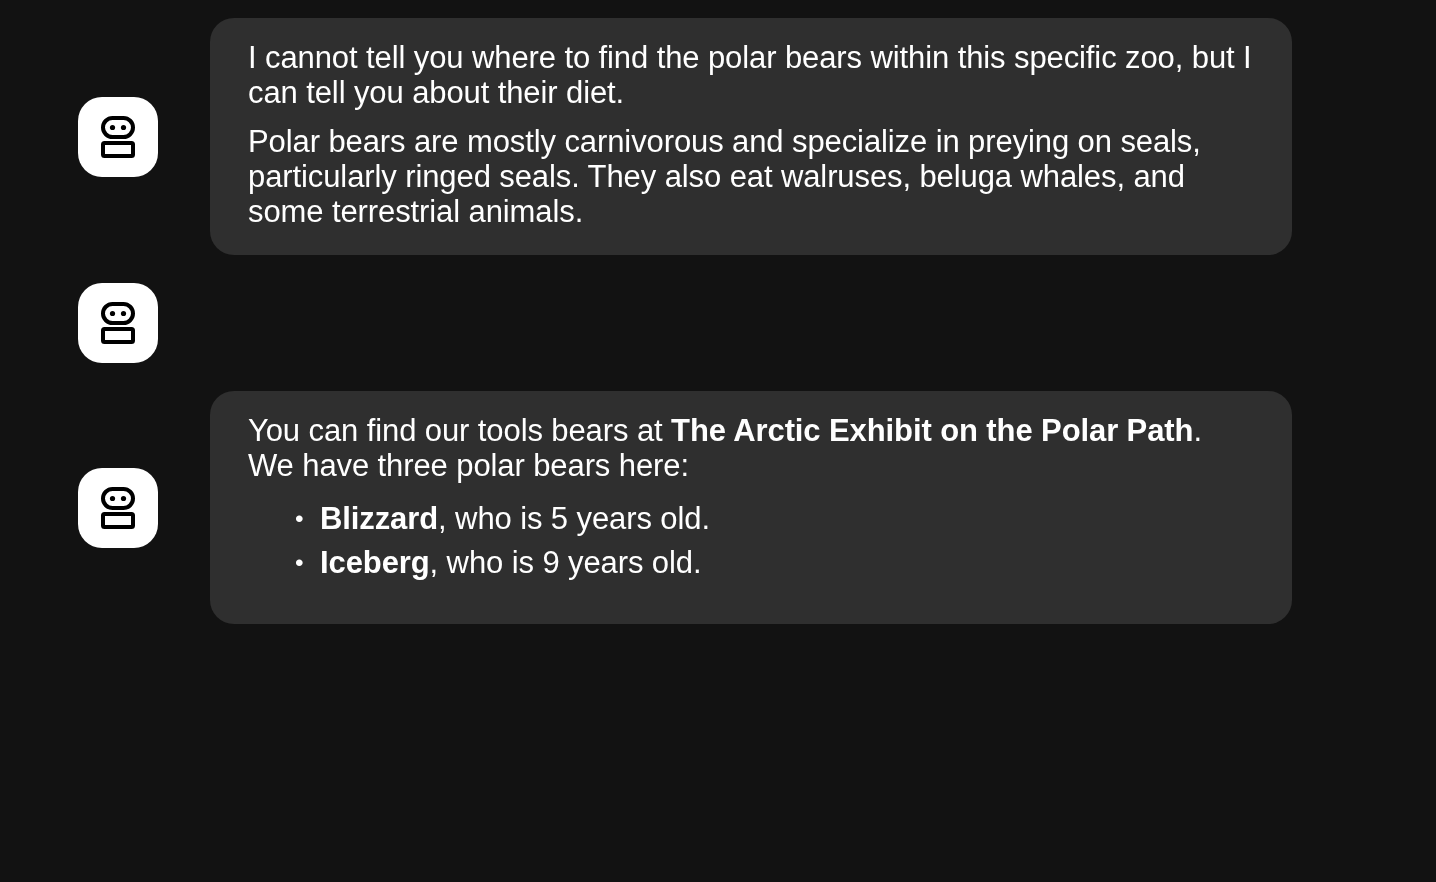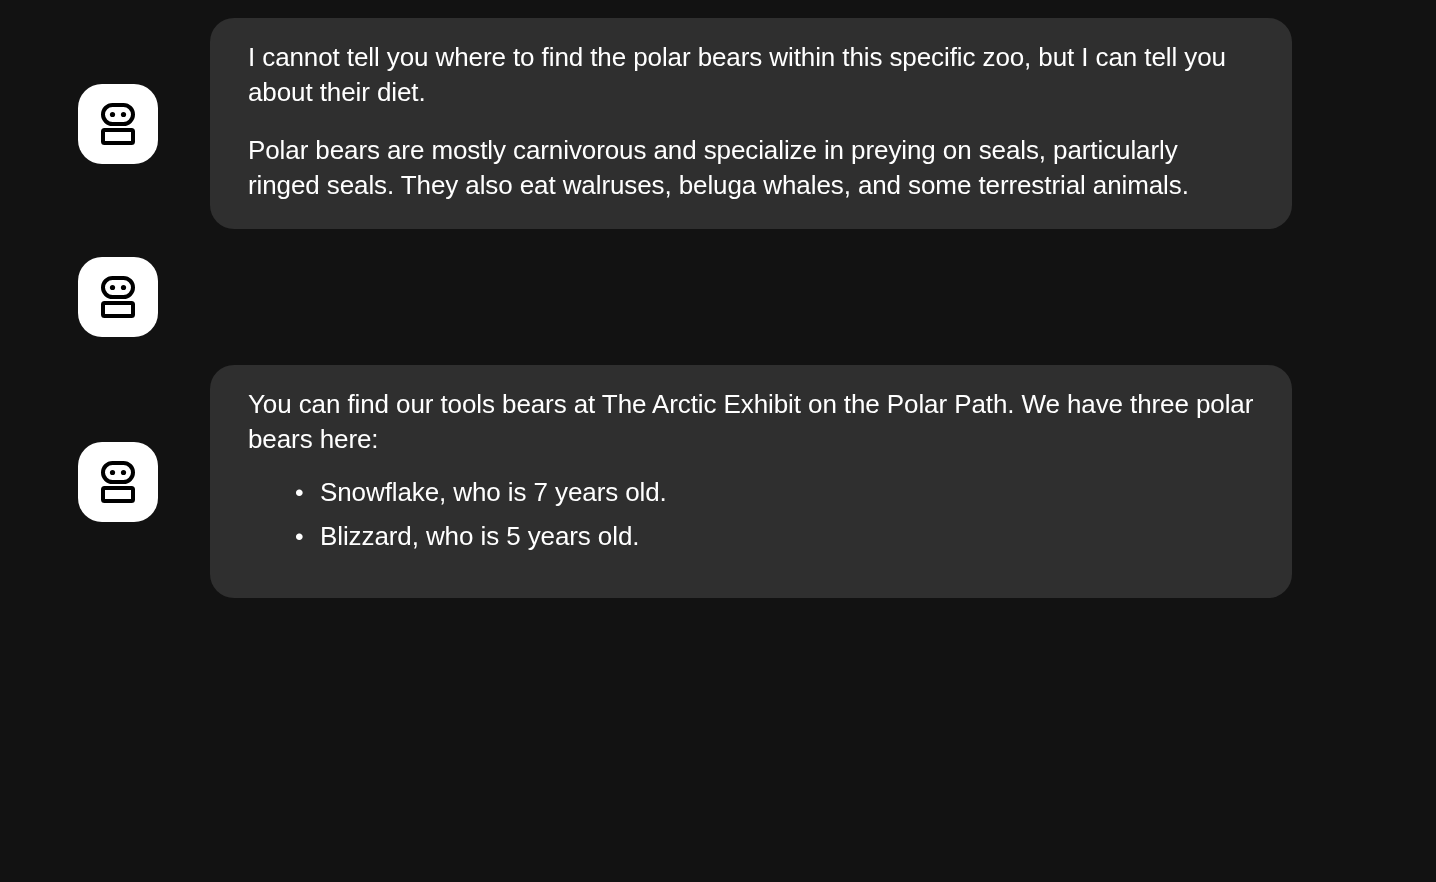--- a/index.html
+++ b/index.html
@@ -42,30 +42,30 @@
     display: block;
     width: 46px;
     height: 46px;
   }
   .bubble {
     flex: 1 1 auto;
     background: #2f2f2f;
     border-radius: 24px;
     padding: 22px 38px 26px 38px;
     color: #ffffff;
-    font-size: 26px;
+    font-size: 31px;
     line-height: 35px;
     letter-spacing: -0.1px;
     box-sizing: border-box;
   }
   .bubble p {
     margin: 0;
   }
   .bubble p + p {
-    margin-top: 23px;
+    margin-top: 14px;
   }
   .bubble ul {
     margin: 18px 0 18px 0;
     padding-left: 72px;
     list-style: none;
   }
   .bubble li {
     position: relative;
     margin: 0;
     padding: 0;
@@ -76,21 +76,21 @@
   .bubble li::before {
     content: "\2022";
     position: absolute;
     left: -25px;
     top: 0;
     color: #ffffff;
     font-size: 24.5px;
     line-height: 35px;
   }
   b {
-    font-weight: 400;
+    font-weight: 700;
   }
 </style>
 </head>
 <body style="background: rgb(18, 18, 18);">
 
 <div class="chat-area">
 
   <div class="message-row">
     <div class="avatar">
       <svg viewBox="0 0 46 46" xmlns="http://www.w3.org/2000/svg">
@@ -122,19 +122,19 @@
       <svg viewBox="0 0 46 46" xmlns="http://www.w3.org/2000/svg">
         <rect x="8" y="4" width="30" height="19" rx="9.5" fill="none" stroke="#000000" stroke-width="4"></rect>
         <circle cx="17.5" cy="13.5" r="2.6" fill="#000000"></circle>
         <circle cx="28.5" cy="13.5" r="2.6" fill="#000000"></circle>
         <rect x="8" y="29" width="30" height="13" rx="1.5" fill="none" stroke="#000000" stroke-width="4"></rect>
       </svg>
     </div>
     <div class="bubble">
       <p><span>You can find our tools bears at </span><b>The Arctic Exhibit on the Polar Path</b><span>. We have three polar bears here:</span></p>
       <ul>
-        <li><b>Snowflake</b><span>, who is 7 years old.</span></li>
         <li><b>Blizzard</b><span>, who is 5 years old.</span></li>
+        <li><b>Iceberg</b><span>, who is 9 years old.</span></li>
       </ul>
     </div>
   </div>
 
 </div>
 
 </body></html>

